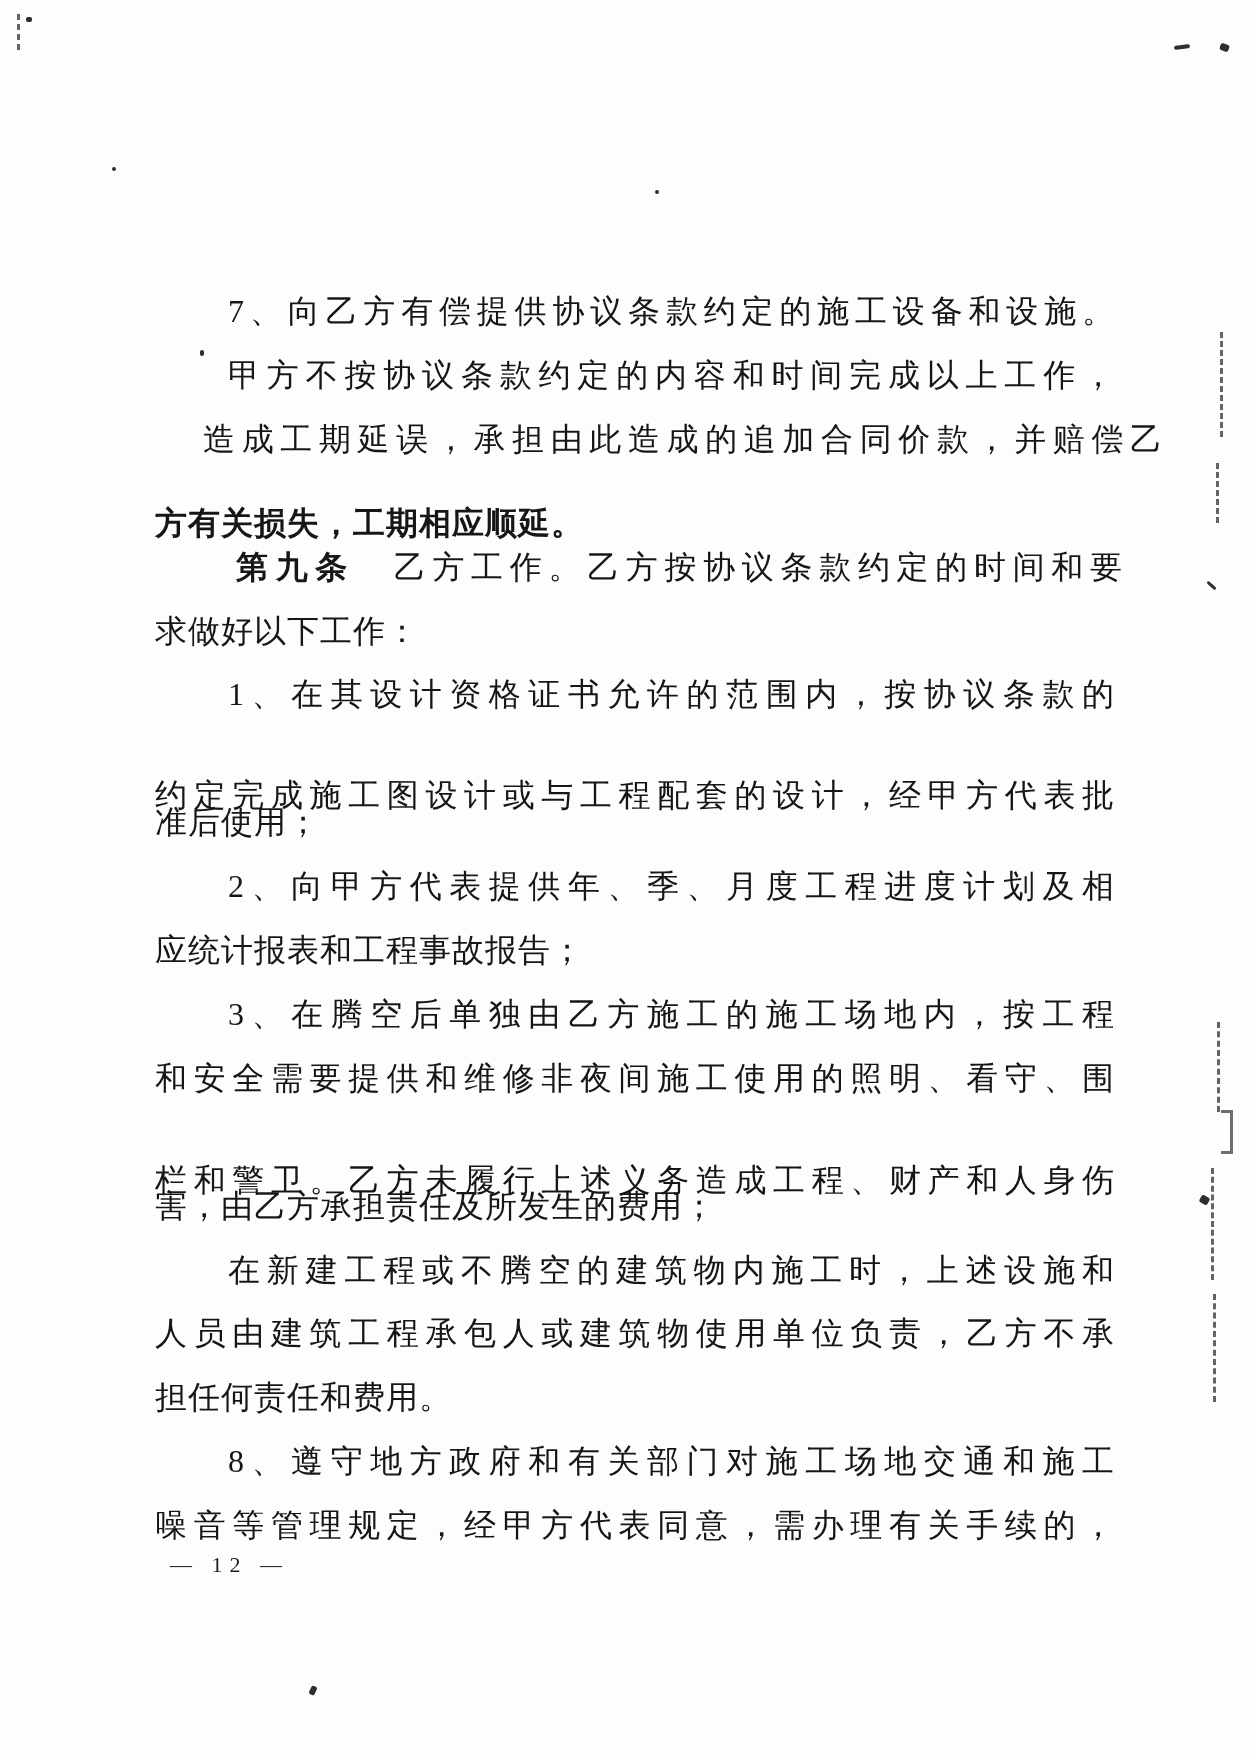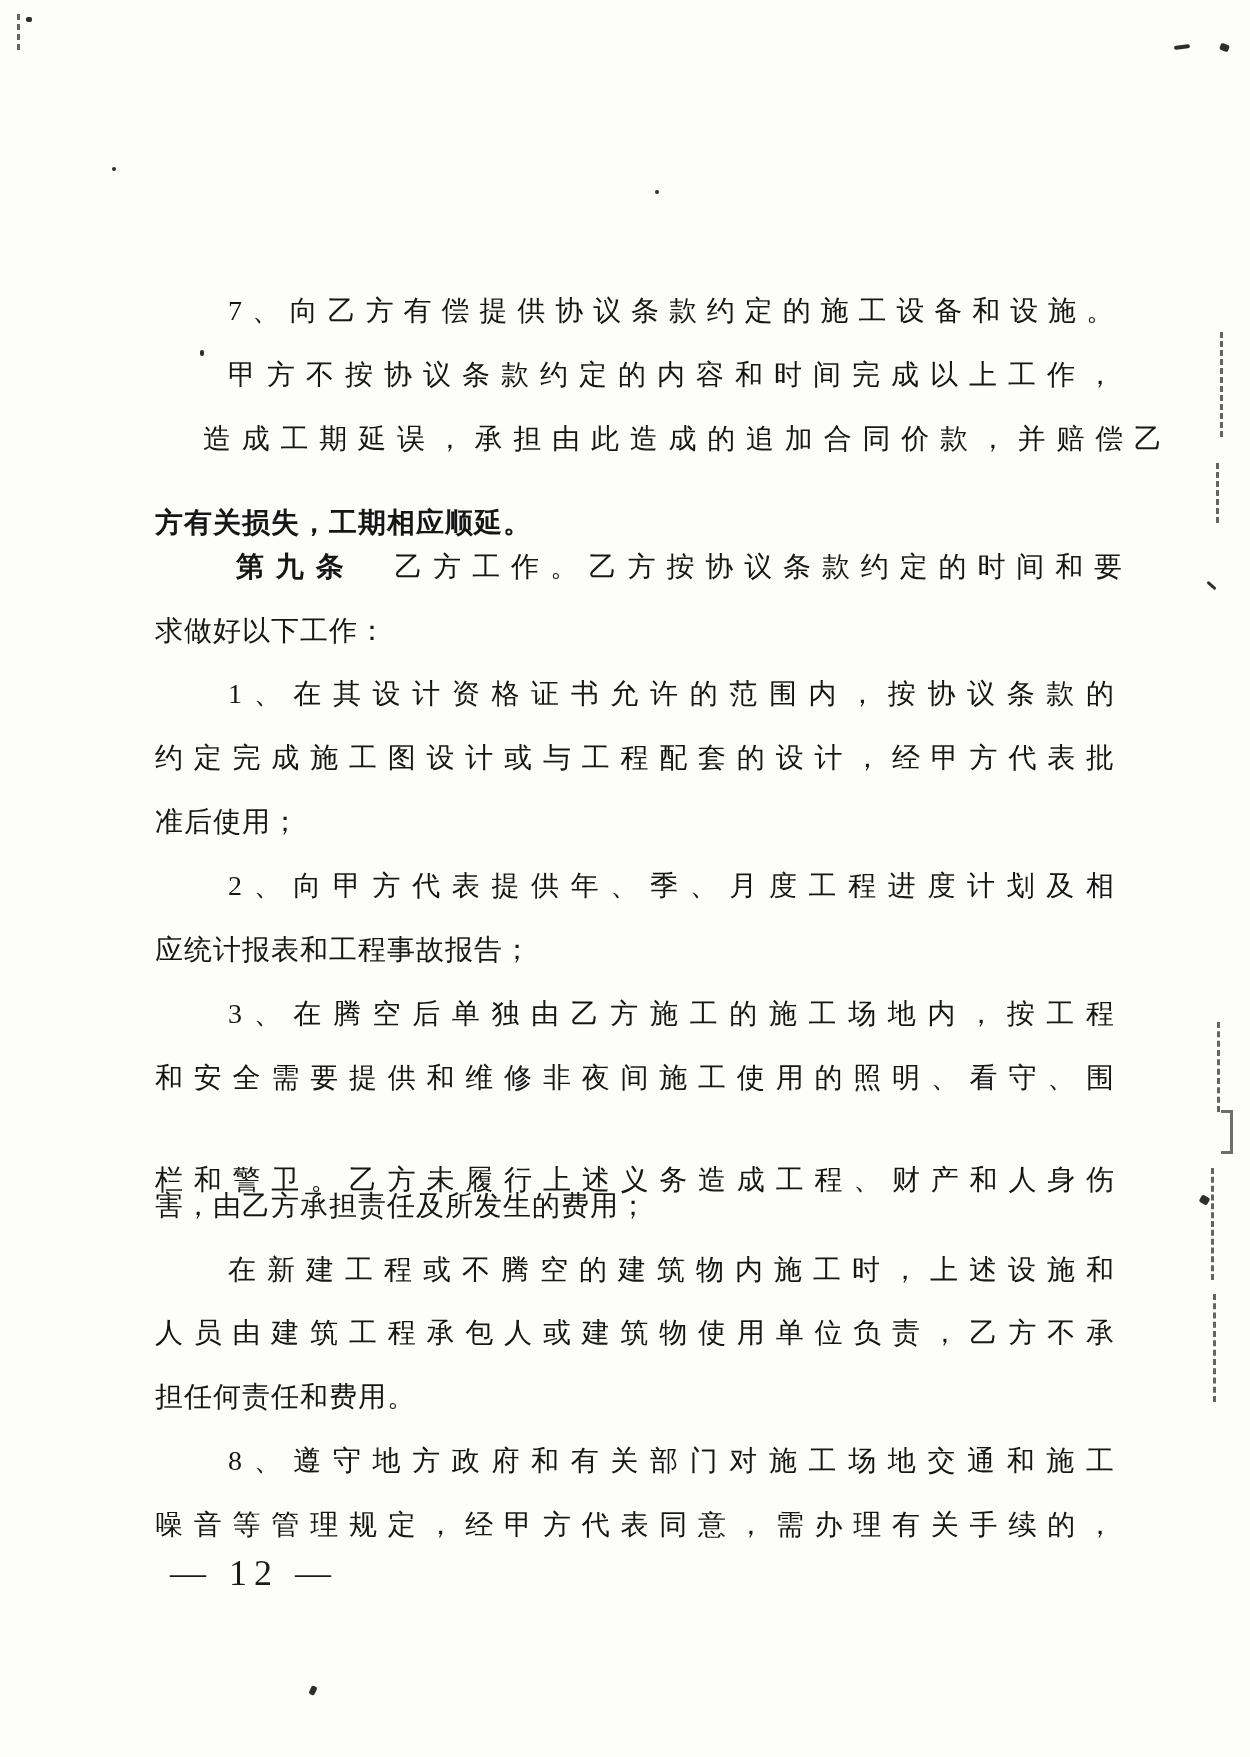--- a/index.html
+++ b/index.html
@@ -11,40 +11,40 @@
     position: relative;
     width: 1250px;
     height: 1757px;
     background: #fdfdfc;
     overflow: hidden;
     font-family: "Liberation Serif", "DejaVu Serif", serif;
     color: #161616;
   }
   .line {
     position: absolute;
-    font-size: 28px;
+    font-size: 32px;
     line-height: 46px;
     height: 46px;
     letter-spacing: 1px;
     text-align: left;
     white-space: normal;
   }
   .line.justify {
     text-align: justify;
     text-align-last: justify;
   }
   .line b {
     font-weight: bold;
     letter-spacing: 2px;
   }
   .footer {
     position: absolute;
     left: 170px;
     top: 1552px;
-    font-size: 36px;
+    font-size: 22px;
     letter-spacing: 7px;
     color: #1c1c1c;
   }
   
   .art { position: absolute; }
   .vdash { width: 0; border-left: 3px dashed #4a4a4a; opacity: .85; }
   .speck { background: #2e2e2e; border-radius: 2px; }
   .bracket {
     width: 9px; height: 38px;
     border-right: 3px solid #4a4a4a;
@@ -59,21 +59,21 @@
 <div class="page">
 
   <div>
       <div class="line justify" style="top: 288px; left: 228px; width: 887px;">7、向乙方有偿提供协议条款约定的施工设备和设施。</div>
       <div class="line justify" style="top: 352px; left: 228px; width: 887px;">甲方不按协议条款约定的内容和时间完成以上工作，</div>
       <div class="line justify" style="top: 416px; left: 155px; width: 960px; margin-left: 48px;">造成工期延误，承担由此造成的追加合同价款，并赔偿乙</div>
       <div class="line" style="top: 500px; left: 155px; width: 960px; font-weight: bold;">方有关损失，工期相应顺延。</div>
       <div class="line justify" style="top: 544px; left: 236px; width: 887px;"><b>第九条</b>　乙方工作。乙方按协议条款约定的时间和要</div>
       <div class="line" style="top: 608px; left: 155px; width: 960px;">求做好以下工作：</div>
       <div class="line justify" style="top: 671px; left: 228px; width: 887px;">1、在其设计资格证书允许的范围内，按协议条款的</div>
-      <div class="line justify" style="top: 735px; left: 155px; width: 960px;">约定完成施工图设计或与工程配套的设计，经甲方代表批</div>
+      <div class="line justify" style="top: 772px; left: 155px; width: 960px;">约定完成施工图设计或与工程配套的设计，经甲方代表批</div>
       <div class="line" style="top: 799px; left: 155px; width: 960px;">准后使用；</div>
       <div class="line justify" style="top: 863px; left: 228px; width: 887px;">2、向甲方代表提供年、季、月度工程进度计划及相</div>
       <div class="line" style="top: 927px; left: 155px; width: 960px;">应统计报表和工程事故报告；</div>
       <div class="line justify" style="top: 991px; left: 228px; width: 887px;">3、在腾空后单独由乙方施工的施工场地内，按工程</div>
       <div class="line justify" style="top: 1055px; left: 155px; width: 960px;">和安全需要提供和维修非夜间施工使用的照明、看守、围</div>
       <div class="line justify" style="top: 1119px; left: 155px; width: 960px; margin-top: 38px;">栏和警卫。乙方未履行上述义务造成工程、财产和人身伤</div>
       <div class="line" style="top: 1183px; left: 155px; width: 960px;">害，由乙方承担责任及所发生的费用；</div>
       <div class="line justify" style="top: 1247px; left: 228px; width: 887px;">在新建工程或不腾空的建筑物内施工时，上述设施和</div>
       <div class="line justify" style="top: 1310px; left: 155px; width: 960px;">人员由建筑工程承包人或建筑物使用单位负责，乙方不承</div>
       <div class="line" style="top: 1374px; left: 155px; width: 960px;">担任何责任和费用。</div>

